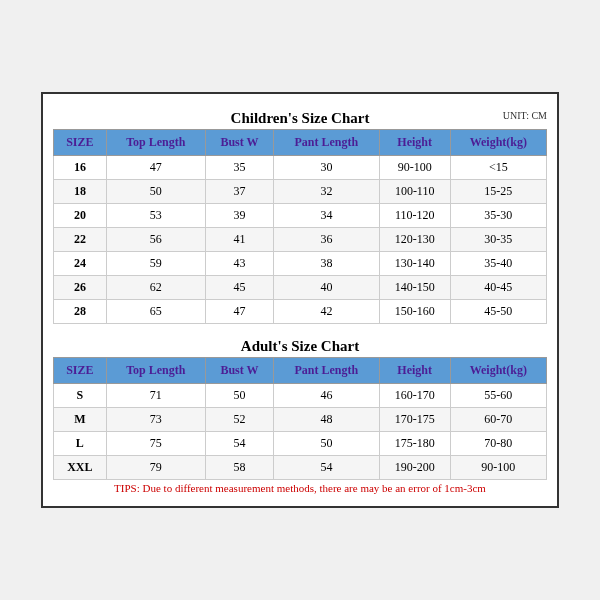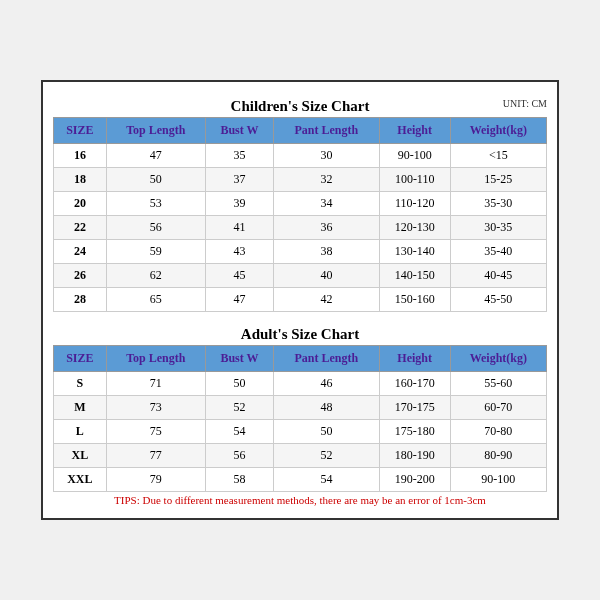--- a/index.html
+++ b/index.html
@@ -189,28 +189,20 @@
         </tr>
         <tr>
           <td>L</td>
           <td>75</td>
           <td>54</td>
           <td>50</td>
           <td>175-180</td>
           <td>70-80</td>
         </tr>
         <tr>
-          <td>XL</td>
-          <td>77</td>
-          <td>56</td>
-          <td>52</td>
-          <td>180-190</td>
-          <td>80-90</td>
-        </tr>
-        <tr>
           <td>XXL</td>
           <td>79</td>
           <td>58</td>
           <td>54</td>
           <td>190-200</td>
           <td>90-100</td>
         </tr>
       </tbody>
   </table>
 

